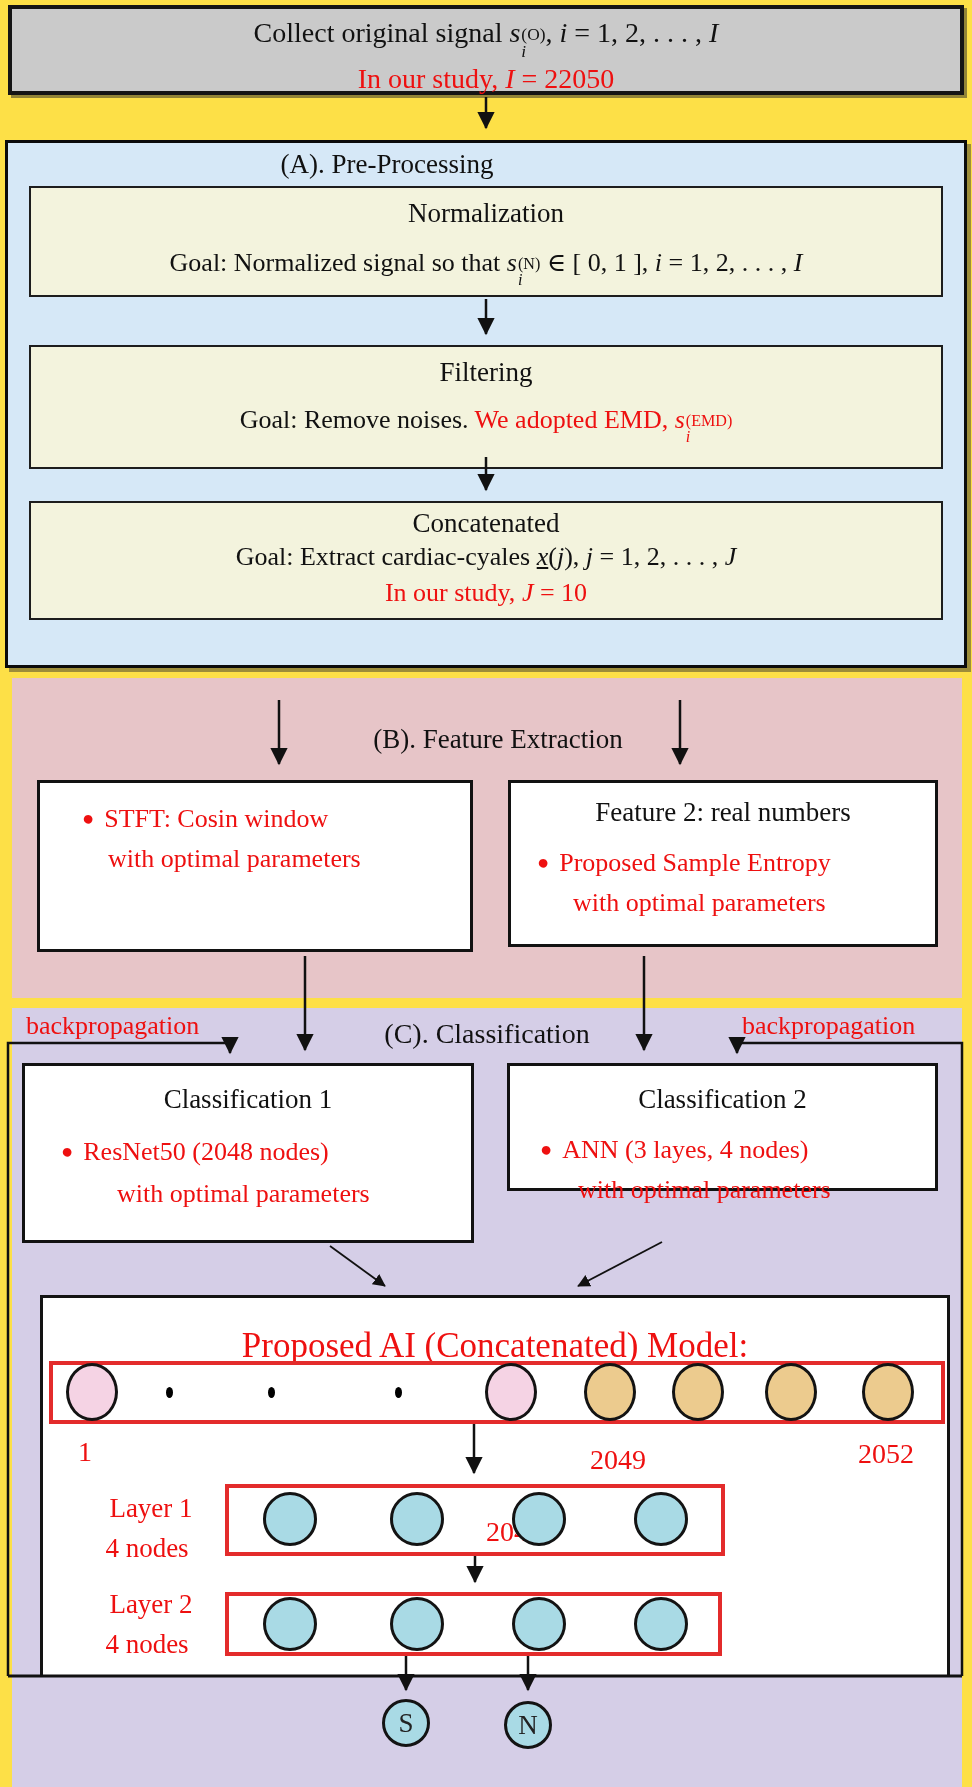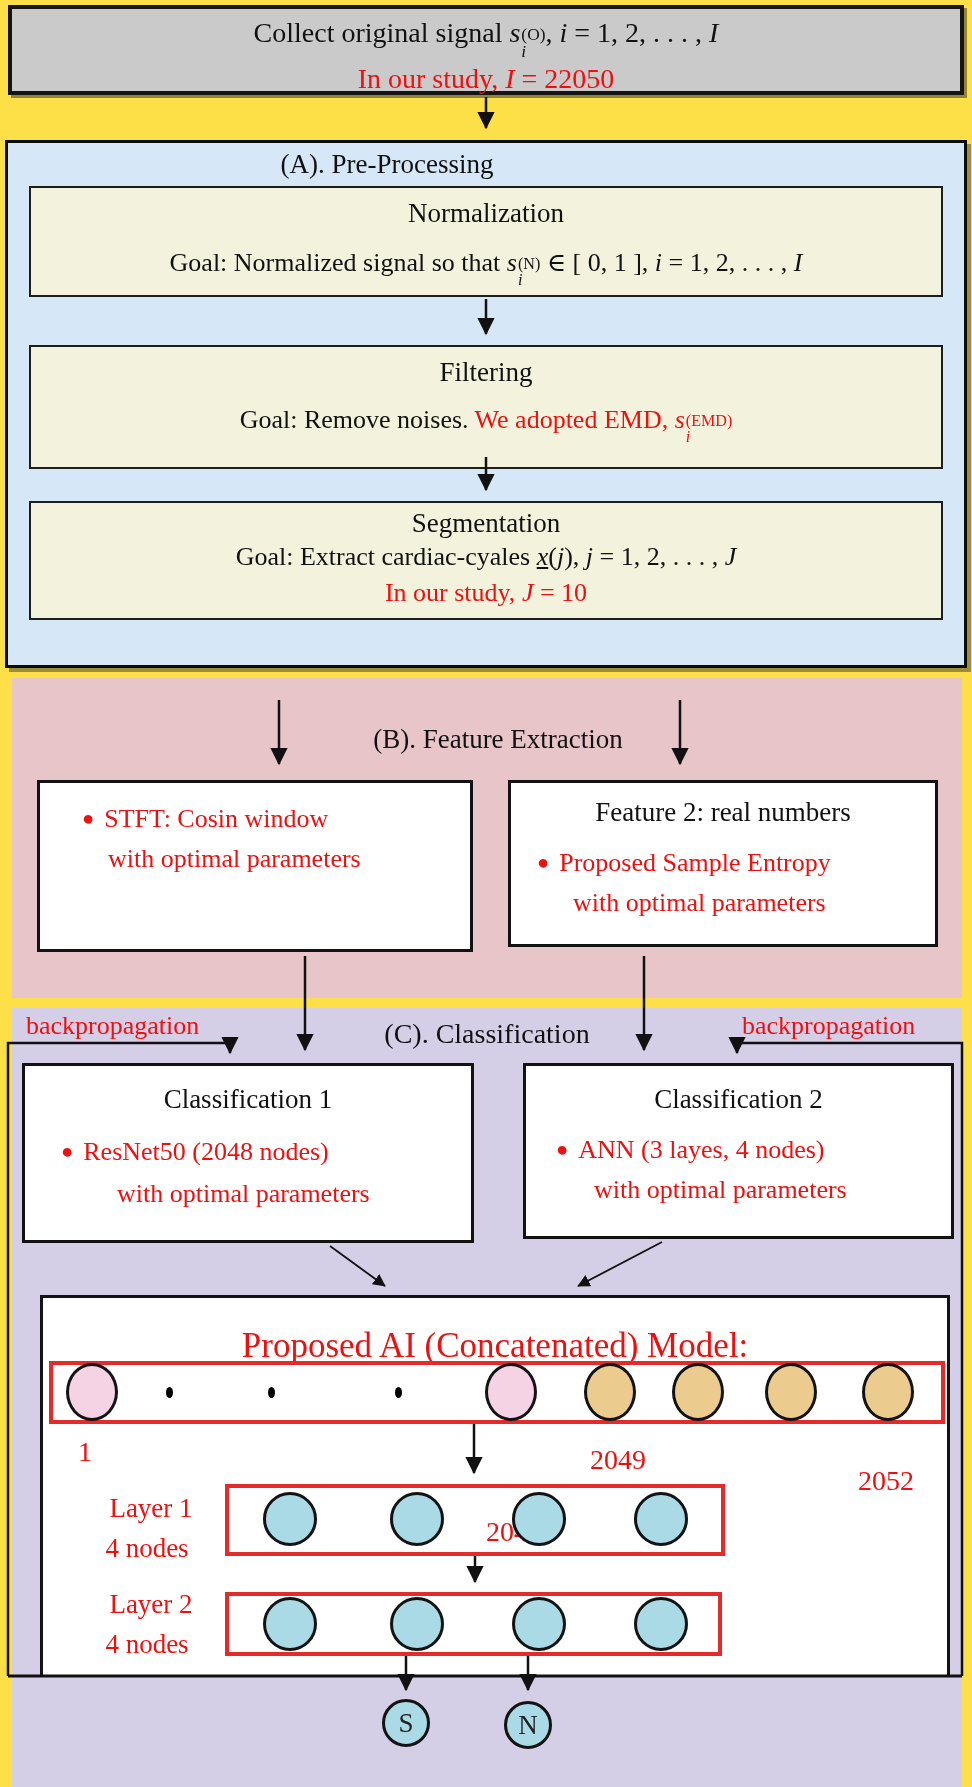--- a/index.html
+++ b/index.html
@@ -55,21 +55,21 @@
   </div>
 
   <div class="abs creambox ctr" style="left:29px;top:345px;width:914px;height:124px;">
     <div class="ttl" style="margin-top:8px;">Filtering</div>
     <div class="body-line" style="margin-top:14px;">
       <span>Goal: Remove noises. </span><span class="red">We adopted EMD, <i>s</i><span class="stk"><sup>(EMD)</sup><sub>i</sub></span></span>
     </div>
   </div>
 
   <div class="abs creambox ctr" style="left:29px;top:501px;width:914px;height:119px;">
-    <div class="ttl" style="margin-top:4px;line-height:32px;">Segmentation</div>
+    <div class="ttl" style="margin-top:4px;line-height:32px;">Concatenated</div>
     <div class="body-line" style="line-height:36px;">Goal: Extract cardiac-cyales <u><i>x</i></u>(<i>j</i>), <i>j</i> = 1, 2, . . . , <i>J</i></div>
     <div class="body-line red" style="line-height:36px;">In our study, <i>J</i> = 10</div>
   </div>
 
   <div class="abs ctr ttl" style="left:12px;top:722px;width:972px;">(B). Feature Extraction</div>
 
   <div class="abs blackbox" style="left:37px;top:780px;width:436px;height:172px;">
     <div class="body-line red" style="margin-top:18px;padding-left:42px;">
       <span class="bullet">●</span><span>STFT: Cosin window</span>
     </div>
@@ -89,21 +89,21 @@
   <div class="abs ctr" style="left:12px;top:1016px;width:950px;font-size:28px;line-height:36px;text-align:center;">(C). Classification</div>
 
   <div class="abs blackbox" style="left:22px;top:1063px;width:452px;height:180px;">
     <div class="ttl ctr" style="margin-top:16px;">Classification 1</div>
     <div class="body-line red" style="margin-top:18px;padding-left:36px;">
       <span class="bullet">●</span><span>ResNet50 (2048 nodes)</span>
     </div>
     <div class="body-line red" style="margin-top:8px;padding-left:92px;">with optimal parameters</div>
   </div>
 
-  <div class="abs blackbox" style="left:507px;top:1063px;width:431px;height:176px;margin-left:16px;">
+  <div class="abs blackbox" style="left:507px;top:1063px;width:431px;height:128px;">
     <div class="ttl ctr" style="margin-top:16px;">Classification 2</div>
     <div class="body-line red" style="margin-top:16px;padding-left:30px;">
       <span class="bullet">●</span><span>ANN (3 layes, 4 nodes)</span>
     </div>
     <div class="body-line red" style="margin-top:6px;padding-left:68px;">with optimal parameters</div>
   </div>
 
   <div class="abs" style="left:40px;top:1295px;width:910px;height:381px;background:#fff;border:3px solid #131313;border-bottom:none;">
     <div class="ctr red" style="font-size:35px;line-height:44px;margin-top:26px;">Proposed AI (Concatenated) Model:</div>
   </div>
@@ -115,21 +115,21 @@
   <div class="dot" style="left:395px;top:1387px;"></div>
   <div class="node" style="left:485px;top:1363px;width:52px;height:58px;background:var(--node-pink);"></div>
   <div class="node" style="left:584px;top:1363px;width:52px;height:58px;background:var(--node-tan);"></div>
   <div class="node" style="left:672px;top:1363px;width:52px;height:58px;background:var(--node-tan);"></div>
   <div class="node" style="left:765px;top:1363px;width:52px;height:58px;background:var(--node-tan);"></div>
   <div class="node" style="left:862px;top:1363px;width:52px;height:58px;background:var(--node-tan);"></div>
 
   <div class="model-label" style="left:78px;top:1436px;">1</div>
   <div class="model-label" style="left:486px;top:1516px;">2048</div>
   <div class="model-label" style="left:590px;top:1444px;">2049</div>
-  <div class="model-label" style="left:858px;top:1438px;margin-top:27px;">2052</div>
+  <div class="model-label" style="left:858px;top:1438px;">2052</div>
 
   <div class="layer-label" style="left:66px;top:1492px;">Layer 1</div>
   <div class="layer-label" style="left:62px;top:1532px;">4 nodes</div>
   <div class="redrect" style="left:225px;top:1484px;width:500px;height:72px;"></div>
   <div class="node" style="left:263px;top:1492px;width:54px;height:54px;background:var(--node-blue);"></div>
   <div class="node" style="left:390px;top:1492px;width:54px;height:54px;background:var(--node-blue);"></div>
   <div class="node" style="left:512px;top:1492px;width:54px;height:54px;background:var(--node-blue);"></div>
   <div class="node" style="left:634px;top:1492px;width:54px;height:54px;background:var(--node-blue);"></div>
 
   <div class="layer-label" style="left:66px;top:1588px;">Layer 2</div>

